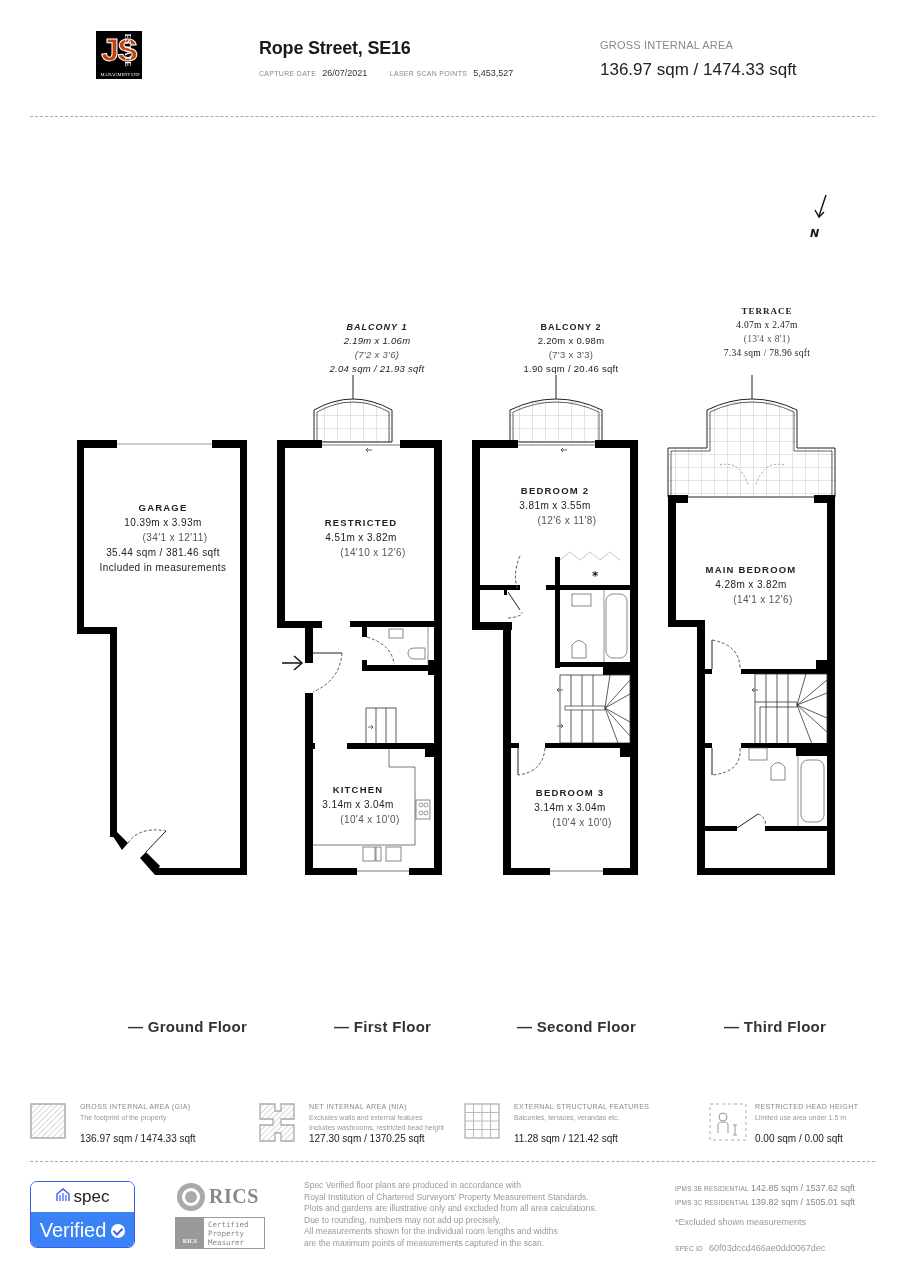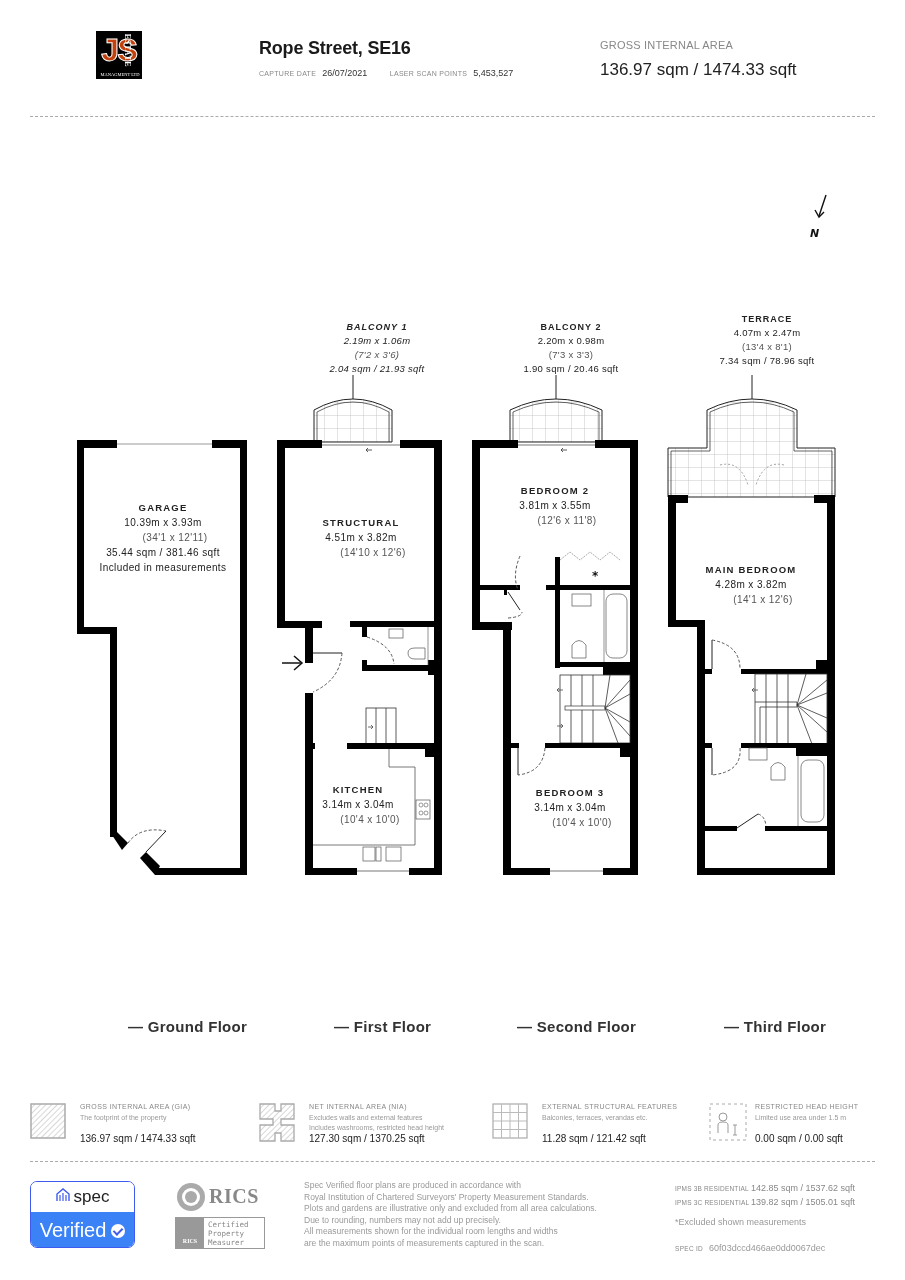--- a/index.html
+++ b/index.html
@@ -99,21 +99,21 @@
   <div>2.19m x 1.06m</div>
   <div class="imp">(7'2 x 3'6)</div>
   <div>2.04 sqm / 21.93 sqft</div>
 </div>
 <div class="olabel" style="left:491px; top:320px;">
   <div class="n">BALCONY 2</div>
   <div>2.20m x 0.98m</div>
   <div class="imp">(7'3 x 3'3)</div>
   <div>1.90 sqm / 20.46 sqft</div>
 </div>
-<div class="olabel" style="left:687px; top:312px;">
+<div class="olabel" style="left:687px; top:304px;font-family:Liberation Serif, serif;">
   <div class="n">TERRACE</div>
   <div>4.07m x 2.47m</div>
   <div class="imp">(13'4 x 8'1)</div>
   <div>7.34 sqm / 78.96 sqft</div>
 </div>
 
 <svg class="plan" width="905" height="1000" viewBox="0 0 905 1000">
   <defs>
     <pattern id="tiles" width="13" height="13" patternUnits="userSpaceOnUse">
       <rect width="13" height="13" fill="#fff"></rect>
@@ -320,21 +320,21 @@
 </svg>
 
 <div class="rlabel" style="left:78px; top:500px; width:170px;">
   <div class="n">GARAGE</div>
   <div>10.39m x 3.93m</div>
   <div class="imp">(34'1 x 12'11)</div>
   <div>35.44 sqm / 381.46 sqft</div>
   <div>Included in measurements</div>
 </div>
 <div class="rlabel" style="left:286px; top:515px; width:150px;">
-  <div class="n">STRUCTURAL</div>
+  <div class="n">RESTRICTED</div>
   <div>4.51m x 3.82m</div>
   <div class="imp">(14'10 x 12'6)</div>
 </div>
 <div class="rlabel" style="left:283px; top:782px; width:150px;">
   <div class="n">KITCHEN</div>
   <div>3.14m x 3.04m</div>
   <div class="imp">(10'4 x 10'0)</div>
 </div>
 <div class="rlabel" style="left:480px; top:483px; width:150px;">
   <div class="n">BEDROOM 2</div>
@@ -381,21 +381,21 @@
           </pattern>
         </defs>
       <path d="M1 1 H16 V8 H22 V1 H35 V16 H22 V22 H35 V38 H22 V30 H16 V38 H1 V22 H14 V16 H1 Z" fill="url(#hatch2)" stroke="#aaa" stroke-width="1.3"></path>
     </svg>
   </div>
   <div class="t">NET INTERNAL AREA (NIA)</div>
   <div class="d" style="top:10px;">Excludes walls and external features</div>
   <div class="d" style="top:20px;">Includes washrooms, restricted head height</div>
   <div class="val">127.30 sqm / 1370.25 sqft</div>
 </div>
-<div class="legend" style="left:492px; width:200px;">
+<div class="legend" style="left:464px; width:200px;">
   <div class="icon">
     <svg width="36" height="36" viewBox="0 0 36 36">
       <rect x="1" y="1" width="34" height="34" fill="#fff" stroke="#aaa" stroke-width="1.2"></rect>
       <path d="M9.5 1 V35 M18 1 V35 M26.5 1 V35 M1 9.5 H35 M1 18 H35 M1 26.5 H35" stroke="#bbb" stroke-width="1"></path>
     </svg>
   </div>
   <div class="t">EXTERNAL STRUCTURAL FEATURES</div>
   <div class="d" style="top:10px;">Balconies, terraces, verandas etc.</div>
   <div class="val">11.28 sqm / 121.42 sqft</div>
 </div>

